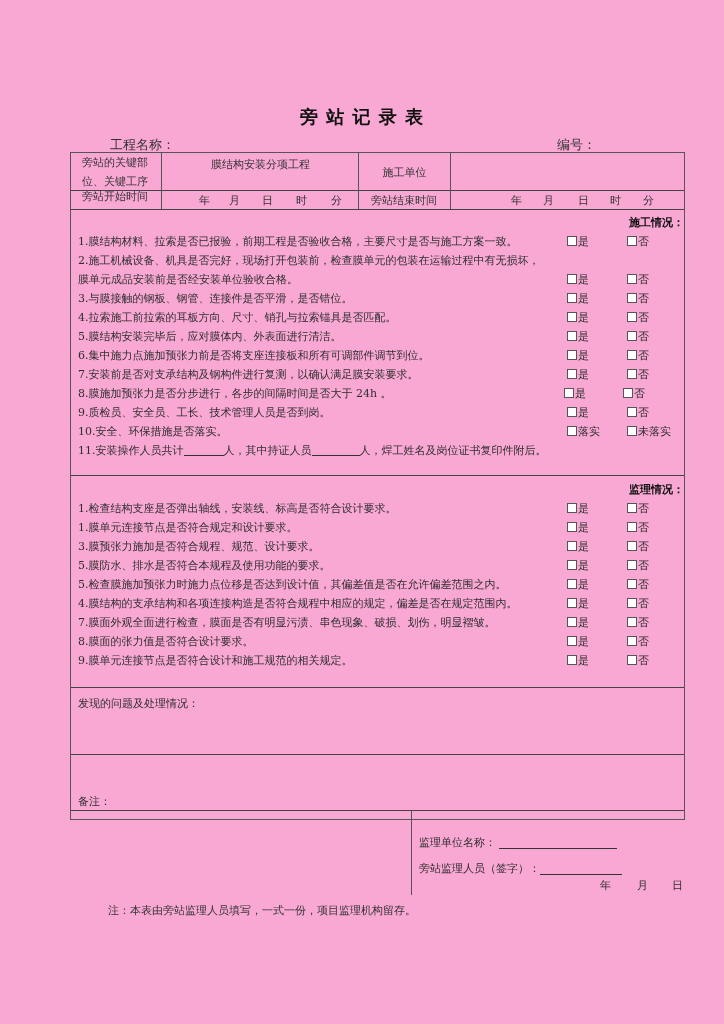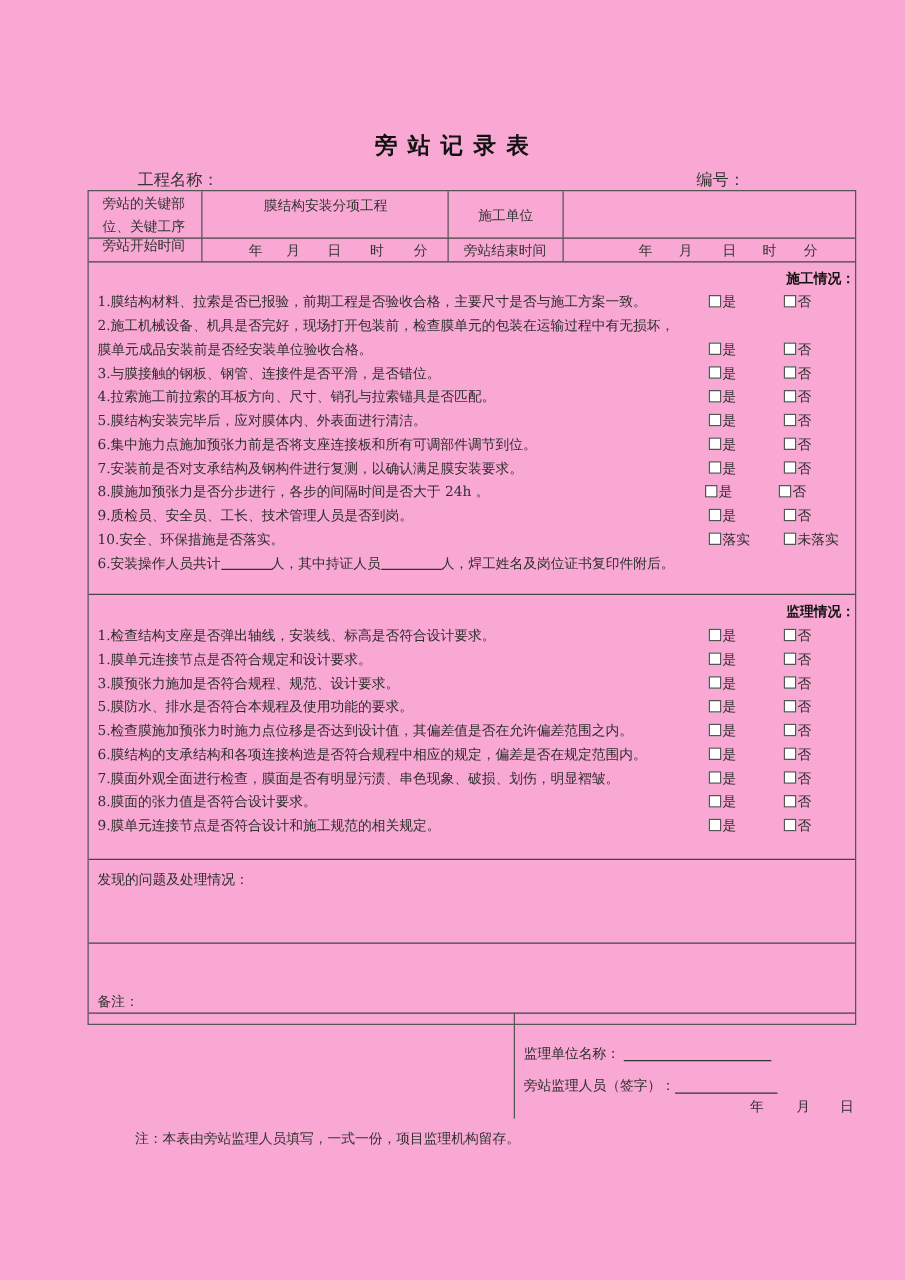--- a/index.html
+++ b/index.html
@@ -146,21 +146,21 @@
         <span class="opt no"><span class="box"></span><span>否</span></span>
       </div>
 
       <div class="row">
         <span>10.安全、环保措施是否落实。</span>
         <span class="opt yes"><span class="box"></span><span>落实</span></span>
         <span class="opt no"><span class="box"></span><span>未落实</span></span>
       </div>
 
       <div class="row">
-        <span>6.安装操作人员共计</span><span class="blank" style="width:40px;"></span><span>人，其中持证人员</span><span class="blank" style="width:48px;"></span><span>人，焊工姓名及岗位证书复印件附后。</span>
+        <span>11.安装操作人员共计</span><span class="blank" style="width:40px;"></span><span>人，其中持证人员</span><span class="blank" style="width:48px;"></span><span>人，焊工姓名及岗位证书复印件附后。</span>
       </div>
     </div>
 
     <div class="section" style="top:323px; height:211px; padding-top:4px;">
       <div class="row bold">监理情况：</div>
 
       <div class="row">
         <span>1.检查结构支座是否弹出轴线，安装线、标高是否符合设计要求。</span>
         <span class="opt yes"><span class="box"></span><span>是</span></span>
         <span class="opt no"><span class="box"></span><span>否</span></span>
@@ -184,21 +184,21 @@
         <span class="opt no"><span class="box"></span><span>否</span></span>
       </div>
 
       <div class="row">
         <span>5.检查膜施加预张力时施力点位移是否达到设计值，其偏差值是否在允许偏差范围之内。</span>
         <span class="opt yes"><span class="box"></span><span>是</span></span>
         <span class="opt no"><span class="box"></span><span>否</span></span>
       </div>
 
       <div class="row">
-        <span>6.膜结构的支承结构和各项连接构造是否符合规程中相应的规定，偏差是否在规定范围内。</span>
+        <span>4.膜结构的支承结构和各项连接构造是否符合规程中相应的规定，偏差是否在规定范围内。</span>
         <span class="opt yes"><span class="box"></span><span>是</span></span>
         <span class="opt no"><span class="box"></span><span>否</span></span>
       </div>
 
       <div class="row">
         <span>7.膜面外观全面进行检查，膜面是否有明显污渍、串色现象、破损、划伤，明显褶皱。</span>
         <span class="opt yes"><span class="box"></span><span>是</span></span>
         <span class="opt no"><span class="box"></span><span>否</span></span>
       </div>
 

